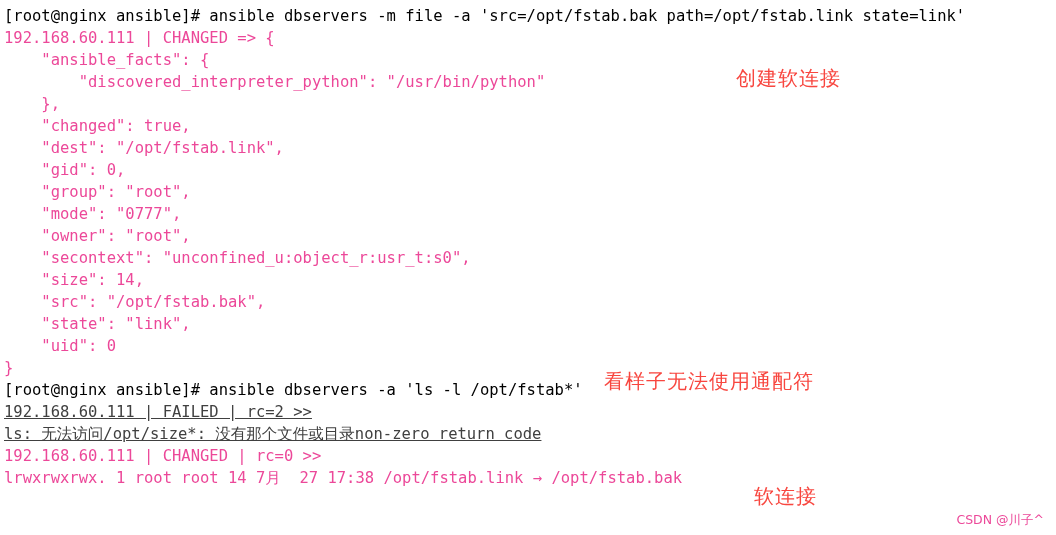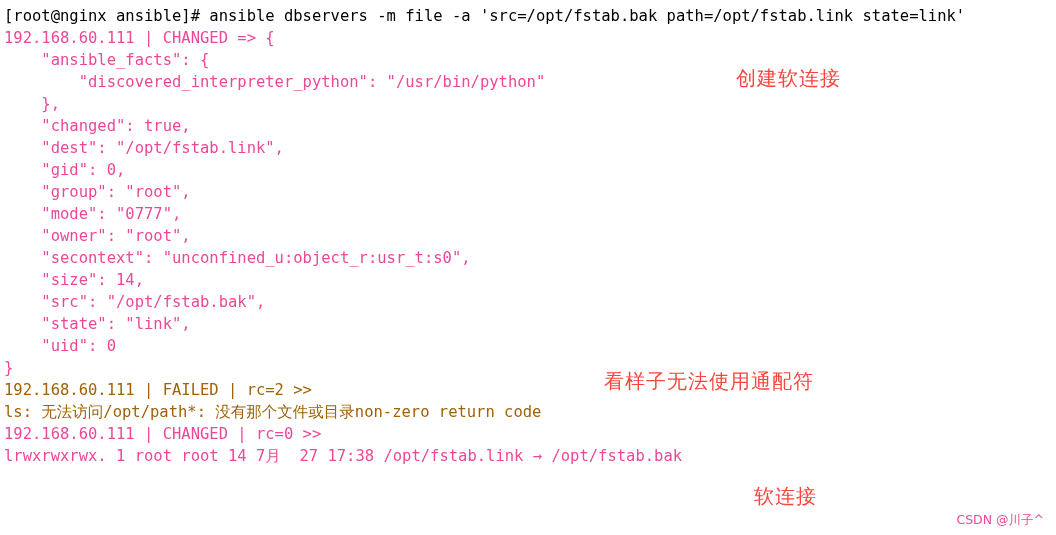--- a/index.html
+++ b/index.html
@@ -25,21 +25,21 @@
   }
   .line {
     height: 22px;
     line-height: 22px;
     font-size: 15.5px;
     white-space: pre;
     letter-spacing: 0px;
   }
   .c-cmd   { color: #000000; }
   .c-out   { color: #ec4899; }
-  .c-err   { color: #a16207; }
+  .c-err   { color: #404040; text-decoration: underline; }
   .cursor {
     display: inline-block;
     width: 9px;
     height: 16px;
     background: #00ff22;
     vertical-align: -3px;
   }
   .annot {
     position: absolute;
     color: #f8463f;
@@ -78,22 +78,23 @@
       <div class="line c-out">    "gid": 0,</div>
       <div class="line c-out">    "group": "root",</div>
       <div class="line c-out">    "mode": "0777",</div>
       <div class="line c-out">    "owner": "root",</div>
       <div class="line c-out">    "secontext": "unconfined_u:object_r:usr_t:s0",</div>
       <div class="line c-out">    "size": 14,</div>
       <div class="line c-out">    "src": "/opt/fstab.bak",</div>
       <div class="line c-out">    "state": "link",</div>
       <div class="line c-out">    "uid": 0</div>
       <div class="line c-out">}</div>
+      <div class="line c-cmd">[root@nginx ansible]# ansible dbservers -a 'ls -l /opt/fstab*'</div>
       <div class="line c-err">192.168.60.111 | FAILED | rc=2 &gt;&gt;</div>
-      <div class="line c-err">ls: 无法访问/opt/path*: 没有那个文件或目录non-zero return code</div>
+      <div class="line c-err">ls: 无法访问/opt/size*: 没有那个文件或目录non-zero return code</div>
       <div class="line c-out">192.168.60.111 | CHANGED | rc=0 &gt;&gt;</div>
       <div class="line c-out">lrwxrwxrwx. 1 root root 14 7月  27 17:38 /opt/fstab.link → /opt/fstab.bak</div>
     </div>
 
   <div class="annot" id="annot-2">看样子无法使用通配符</div>
 
   <div class="annot" id="annot-1">创建软连接</div>
 
   <div class="annot" id="annot-3">软连接</div>
 

